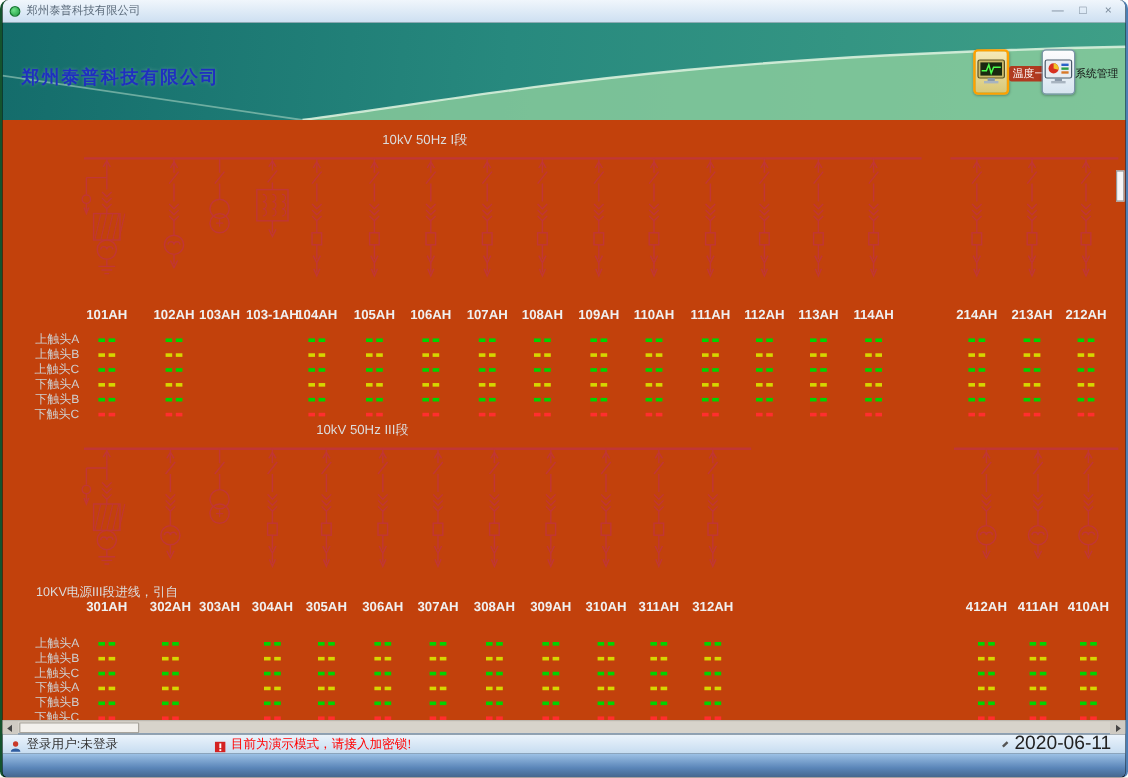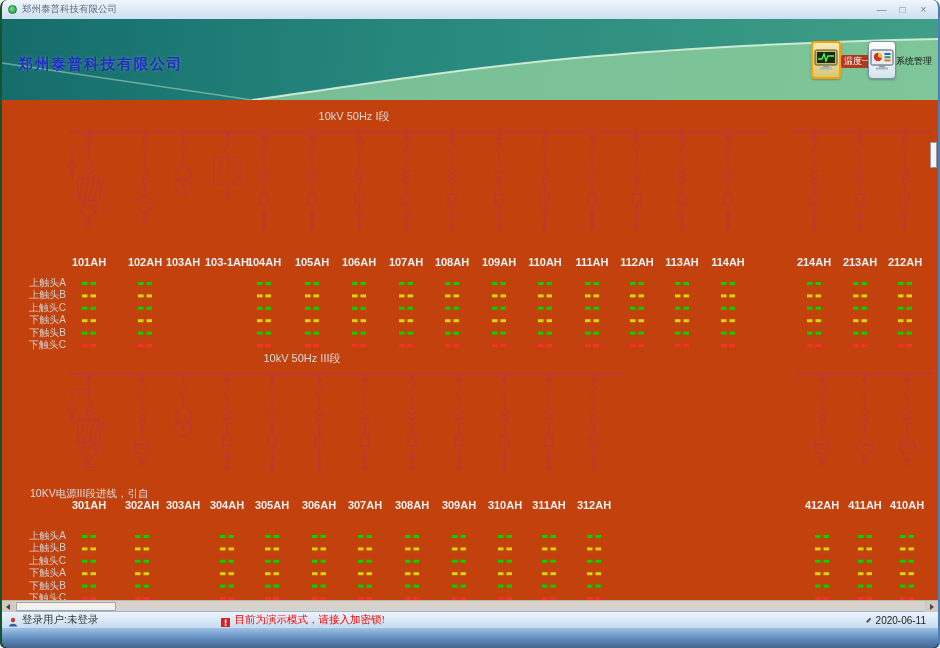--- a/index.html
+++ b/index.html
@@ -31,22 +31,22 @@
   
   .hscroll{height:11px;flex:0 0 auto;background:#d7d3cb;position:relative;display:flex;align-items:center;border-top:1px solid #bdb9b1;}
   .harrow{width:13px;height:11px;background:#cfcbc3;position:relative;}
   .harrow.left::after{content:"";position:absolute;left:4px;top:3px;border-top:3px solid transparent;border-bottom:3px solid transparent;border-right:4px solid #444;}
   .harrow.right{margin-left:auto;}
   .harrow.right::after{content:"";position:absolute;left:5px;top:3px;border-top:3px solid transparent;border-bottom:3px solid transparent;border-left:4px solid #444;}
   .hthumb{position:absolute;left:14px;top:1px;width:100px;height:9px;background:#f2f0ec;border:1px solid #a8a49c;border-radius:1px;}
   
   .statusbar{height:17px;flex:0 0 auto;background:linear-gradient(#ecf4fc,#c6dcf0);border-top:1px solid #9ab8d8;display:flex;align-items:center;padding:0 6px;font-size:10.5px;gap:5px;}
   .sb-user{color:#333;display:flex;align-items:flex-end;gap:4px;}
-  .sb-demo{margin-left:118px;color:#f00;display:flex;align-items:flex-end;gap:4px;font-family:Liberation Serif, serif;}
-  .sb-date{margin-left:auto;margin-right:6px;color:#222;font-size:10px;display:flex;align-items:center;gap:3px;}
+  .sb-demo{margin-left:76px;color:#f00;display:flex;align-items:flex-end;gap:4px;font-family:Liberation Serif, serif;}
+  .sb-date{margin-left:auto;margin-right:6px;color:#222;font-size:16px;display:flex;align-items:center;gap:3px;}
   .mini-ic{display:inline-block;line-height:0;}
   
   .bottomframe{height:20px;flex:1 1 auto;background:linear-gradient(#9ec2e6,#5a85b8 60%,#44658c);border-radius:0 0 5px 5px;}
 </style>
 </head>
 <body>
 
 <div class="window">
 
   <div class="titlebar">

